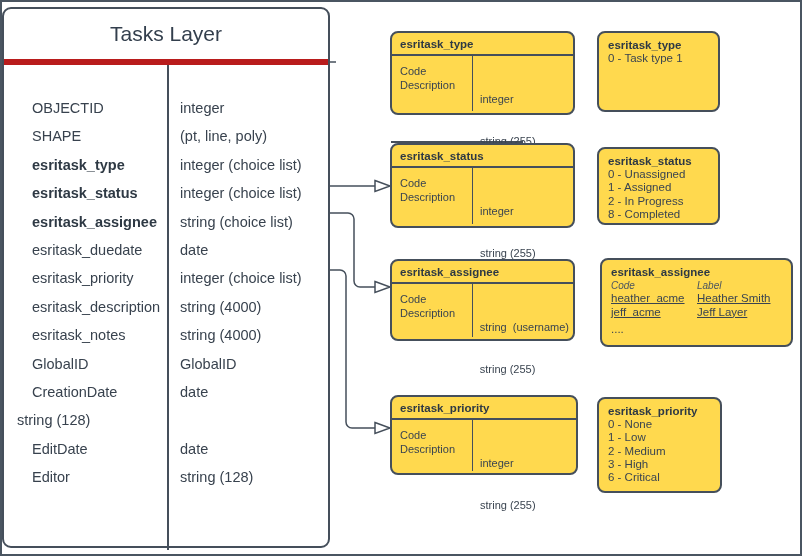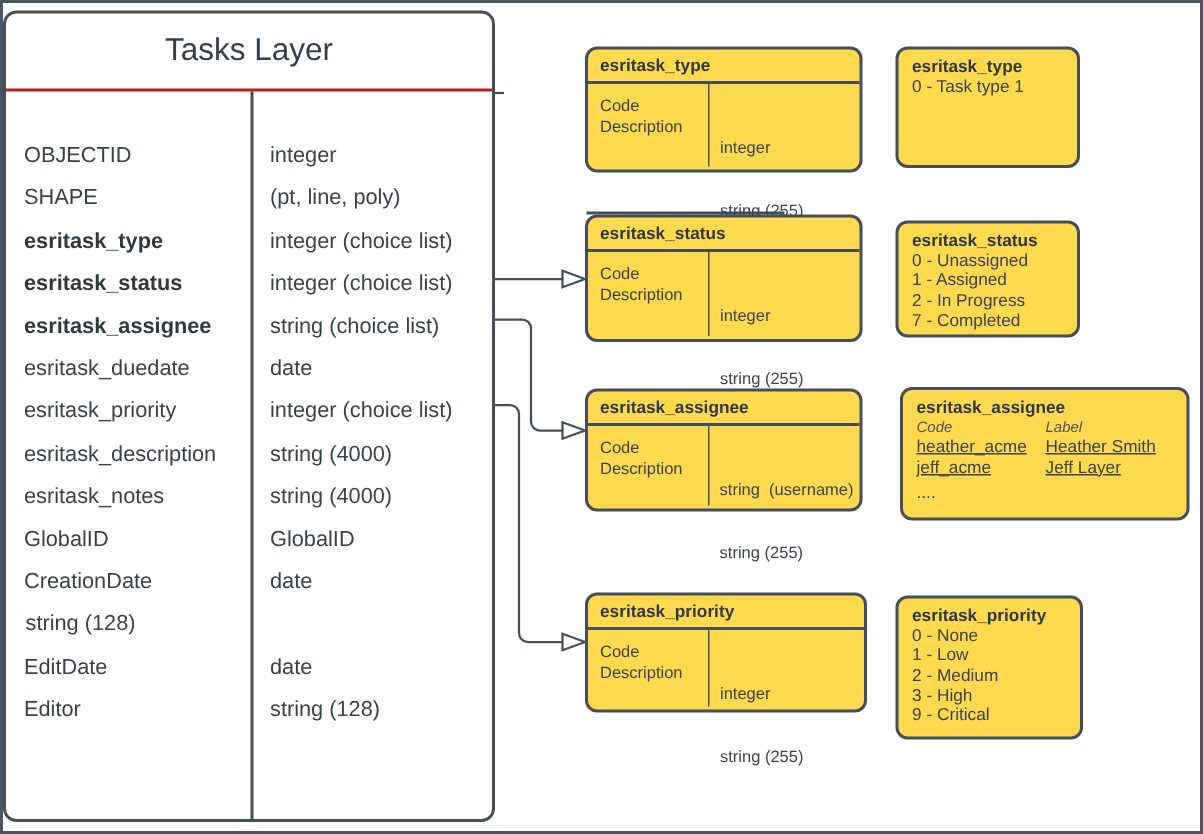--- a/index.html
+++ b/index.html
@@ -10,27 +10,27 @@
   .frame{position:absolute;inset:0;border:2px solid #4a5561;pointer-events:none;z-index:5;}
 
   
   .tasks-table{
     position:absolute;left:2px;top:7px;width:328px;height:541px;
     box-sizing:border-box;border:2px solid #454f5b;border-radius:9px;
     background:#fff;z-index:2;
   }
   .tasks-title{
     height:50px;line-height:50px;text-align:center;font-size:21px;
-    color:#333f4d;border-bottom:2px solid #b91c1c;
+    color:#333f4d;border-bottom:6px solid #b91c1c;
   }
   .tasks-body{position:relative;height:calc(100% - 52px);}
   .tasks-vdivider{position:absolute;left:163px;top:0;bottom:0;width:1.5px;background:#454f5b;}
   .rows{padding-top:29px;}
   .row{display:flex;height:28.4px;line-height:28.4px;font-size:14.5px;}
-  .cell-name{width:163px;padding-left:12px;box-sizing:border-box;white-space:nowrap;}
+  .cell-name{width:163px;padding-left:28px;box-sizing:border-box;white-space:nowrap;}
   .cell-type{padding-left:13px;white-space:nowrap;}
   .row.bold .cell-name{font-weight:bold;color:#2e3944;}
 
   
   .schema-box{
     position:absolute;box-sizing:border-box;background:#FFD94E;
     border:2px solid #454f5b;border-radius:8px;z-index:2;
   }
   .schema-box .hd{
     font-weight:bold;font-size:11.5px;color:#2e3944;
@@ -199,21 +199,21 @@
 <div class="value-box" style="left:597px;top:31px;width:123px;height:81px;">
   <div class="ttl">esritask_type</div>
   <div>0 - Task type 1</div>
 </div>
 
 <div class="value-box" style="left:597px;top:147px;width:123px;height:78px;">
   <div class="ttl">esritask_status</div>
   <div>0 - Unassigned</div>
   <div>1 - Assigned</div>
   <div>2 - In Progress</div>
-  <div>7 - Completed</div>
+  <div>8 - Completed</div>
 </div>
 
 <div class="value-box" style="left:600px;top:258px;width:193px;height:89px;">
   <div class="ttl">esritask_assignee</div>
   <div class="vb-grid">
     <div class="vb-colhead">Code</div>
     <div class="vb-colhead">Label</div>
     <div class="vb-cell">heather_acme</div>
     <div class="vb-cell">Heather Smith</div>
     <div class="vb-cell">jeff_acme</div>
@@ -221,14 +221,14 @@
   </div>
   <div style="margin-top:4px;">....</div>
 </div>
 
 <div class="value-box" style="left:597px;top:397px;width:125px;height:96px;">
   <div class="ttl">esritask_priority</div>
   <div>0 - None</div>
   <div>1 - Low</div>
   <div>2 - Medium</div>
   <div>3 - High</div>
-  <div>9 - Critical</div>
+  <div>6 - Critical</div>
 </div>
 
 </body></html>

